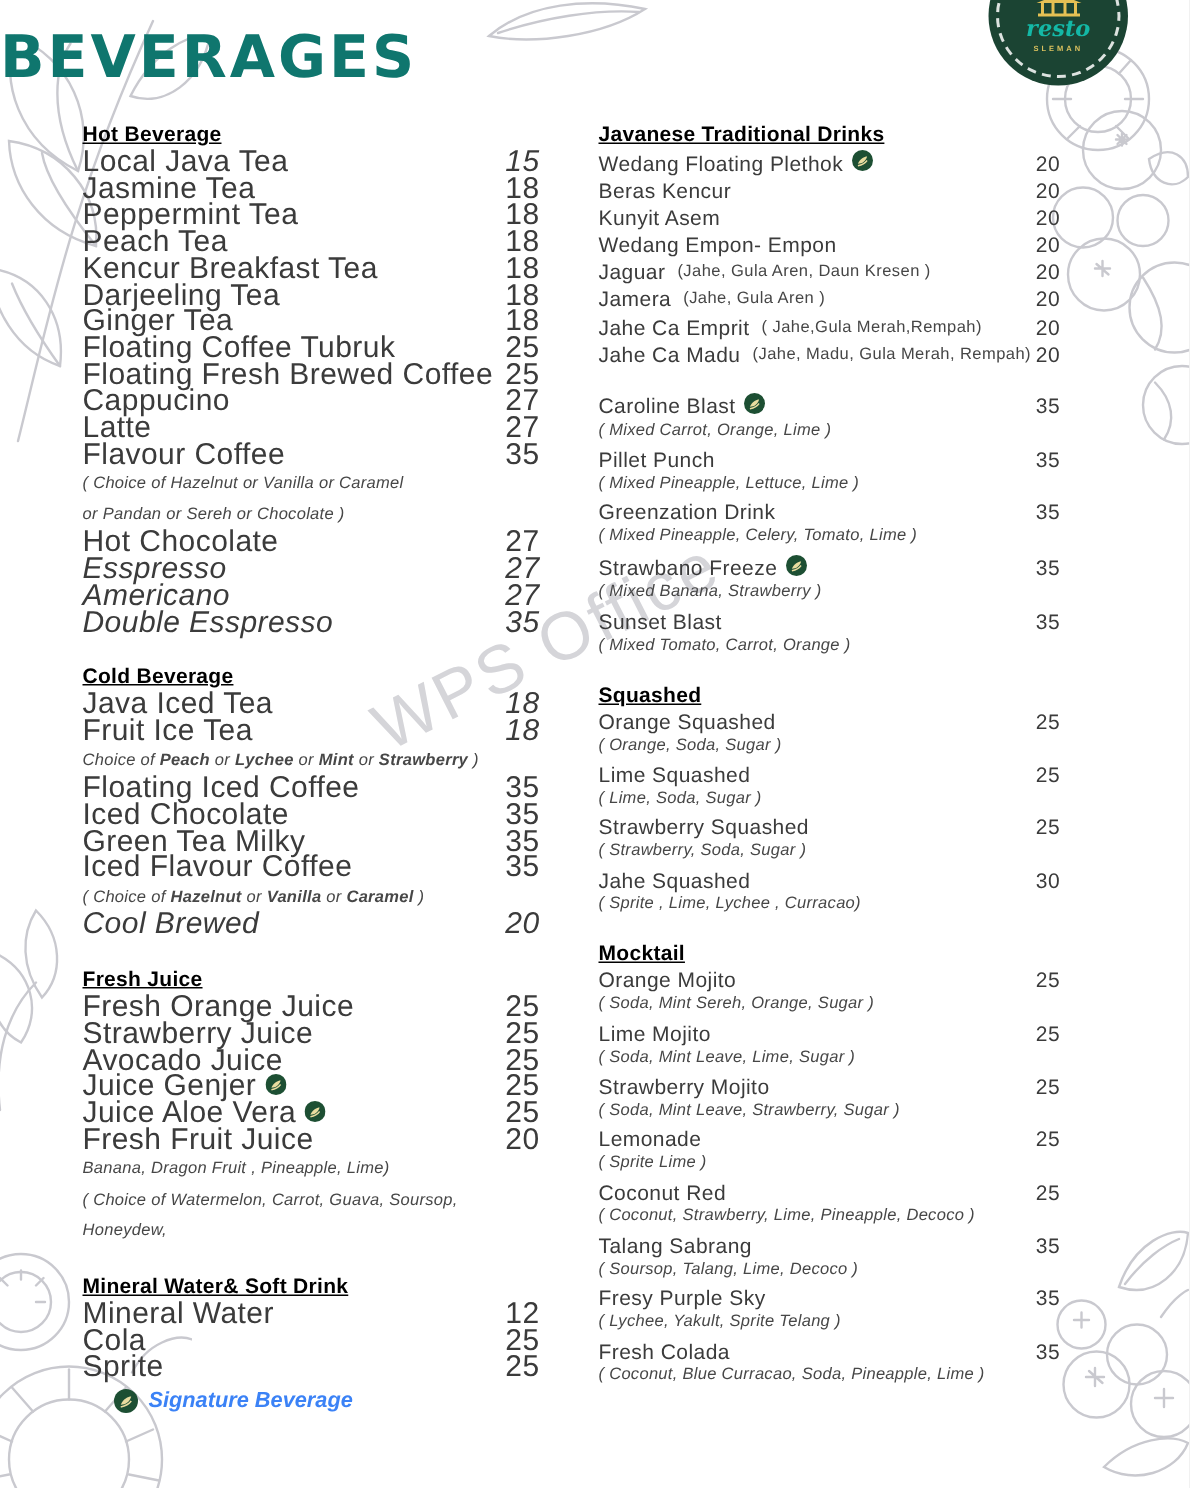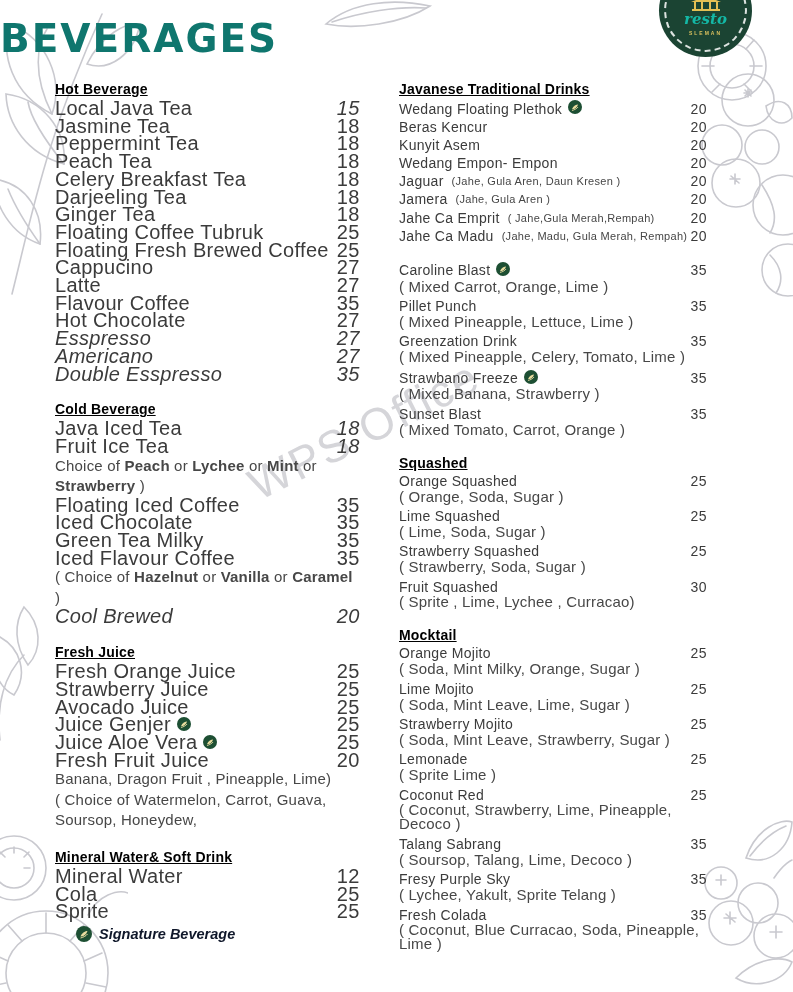--- a/index.html
+++ b/index.html
@@ -64,33 +64,33 @@
 
   .mi-name { display:flex; align-items:center; gap:6px; letter-spacing:.3px; }
   .mi-price { letter-spacing:.5px; }
   .mi-row.italic .mi-name, .mi-row.italic .mi-price { font-style:italic; }
   .mi-row.bold .mi-name { font-weight:400; }
   .price-italic { font-style:italic; }
 
   .mi-inline { font-size:11px; color:#464646; margin-left:2px; white-space:nowrap; }
 
   .mi-note {
-    font-size:15px; color:#474747;
+    font-size:11px; font-style:italic; color:#474747;
     line-height:14px; letter-spacing:.2px;
   }
   .col-left  .mi-note { line-height:20.5px; }
   .col-right .mi-note { margin-bottom:5.5px; }
   .mi-note b { font-weight:700; }
 
   .sig-icon { display:inline-block; width:14px; height:14px; flex:0 0 14px; }
 
   
   .legend {
     position:absolute; left:76px; top:926px; display:flex; align-items:center; gap:7px;
-    font-size:14.5px; font-weight:700; font-style:italic; color:#0f172a;
+    font-size:14.5px; font-weight:700; font-style:italic; color:#3b82f6;
   }
   .legend .sig-icon { width:16px; height:16px; flex:0 0 16px; }
 </style>
 </head>
 <body>
 
 <div class="page">
 
   <svg class="decor" style="left:-8px;top:-6px" width="150" height="310" viewBox="0 0 150 310">
     <path d="M20 300 C 40 220, 55 140, 110 20"></path>
@@ -208,21 +208,21 @@
           <span class="mi-price">18</span>
         </div>
         <div class="mi-row">
           <span class="mi-name">
             <span>Peach Tea</span>
           </span>
           <span class="mi-price">18</span>
         </div>
         <div class="mi-row">
           <span class="mi-name">
-            <span>Celery Breakfast  Tea</span>
+            <span>Kencur Breakfast  Tea</span>
           </span>
           <span class="mi-price">18</span>
         </div>
         <div class="mi-row">
           <span class="mi-name">
             <span>Darjeeling Tea</span>
           </span>
           <span class="mi-price">18</span>
         </div>
         <div class="mi-row">
@@ -254,20 +254,22 @@
             <span>Latte</span>
           </span>
           <span class="mi-price">27</span>
         </div>
         <div class="mi-row">
           <span class="mi-name">
             <span>Flavour Coffee</span>
           </span>
           <span class="mi-price">35</span>
         </div>
+        <div class="mi-note"><span>( Choice of Hazelnut or Vanilla or Caramel</span></div>
+        <div class="mi-note"><span>or Pandan or Sereh or Chocolate )</span></div>
         <div class="mi-row">
           <span class="mi-name">
             <span>Hot Chocolate</span>
           </span>
           <span class="mi-price">27</span>
         </div>
         <div class="mi-row italic">
           <span class="mi-name">
             <span>Esspresso</span>
           </span>
@@ -532,35 +534,35 @@
         <div class="mi-note"><span>( Lime, Soda, Sugar )</span></div>
         <div class="mi-row">
           <span class="mi-name">
             <span>Strawberry Squashed</span>
           </span>
           <span class="mi-price">25</span>
         </div>
         <div class="mi-note"><span>( Strawberry, Soda, Sugar )</span></div>
         <div class="mi-row">
           <span class="mi-name">
-            <span>Fruit Squashed</span>
+            <span>Jahe Squashed</span>
           </span>
           <span class="mi-price">30</span>
         </div>
         <div class="mi-note"><span>( Sprite , Lime, Lychee , Curracao)</span></div>
       </div>
       <div class="menu-section sec-paired">
         <div class="sec-heading">Mocktail</div>
         <div class="mi-row">
           <span class="mi-name">
             <span>Orange Mojito</span>
           </span>
           <span class="mi-price">25</span>
         </div>
-        <div class="mi-note"><span>( Soda, Mint Milky, Orange, Sugar )</span></div>
+        <div class="mi-note"><span>( Soda, Mint Sereh, Orange, Sugar )</span></div>
         <div class="mi-row">
           <span class="mi-name">
             <span>Lime Mojito</span>
           </span>
           <span class="mi-price">25</span>
         </div>
         <div class="mi-note"><span>( Soda, Mint Leave, Lime, Sugar )</span></div>
         <div class="mi-row">
           <span class="mi-name">
             <span>Strawberry Mojito</span>

